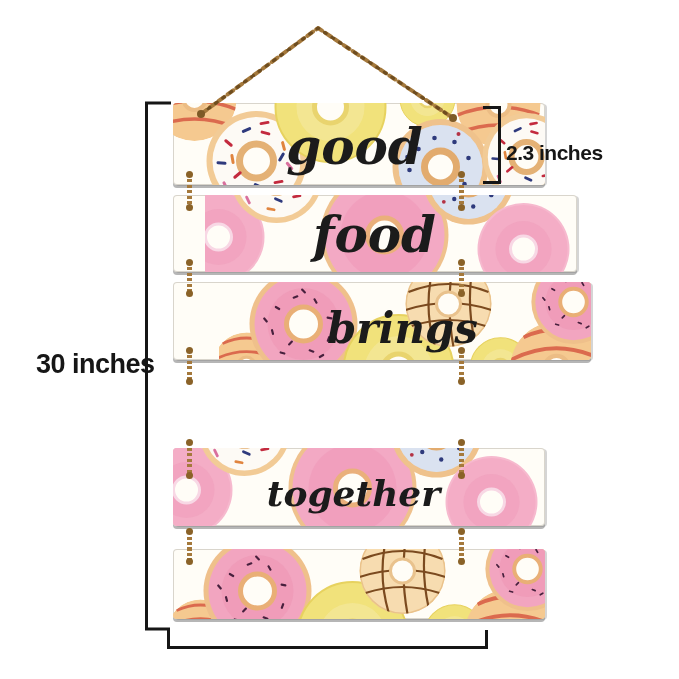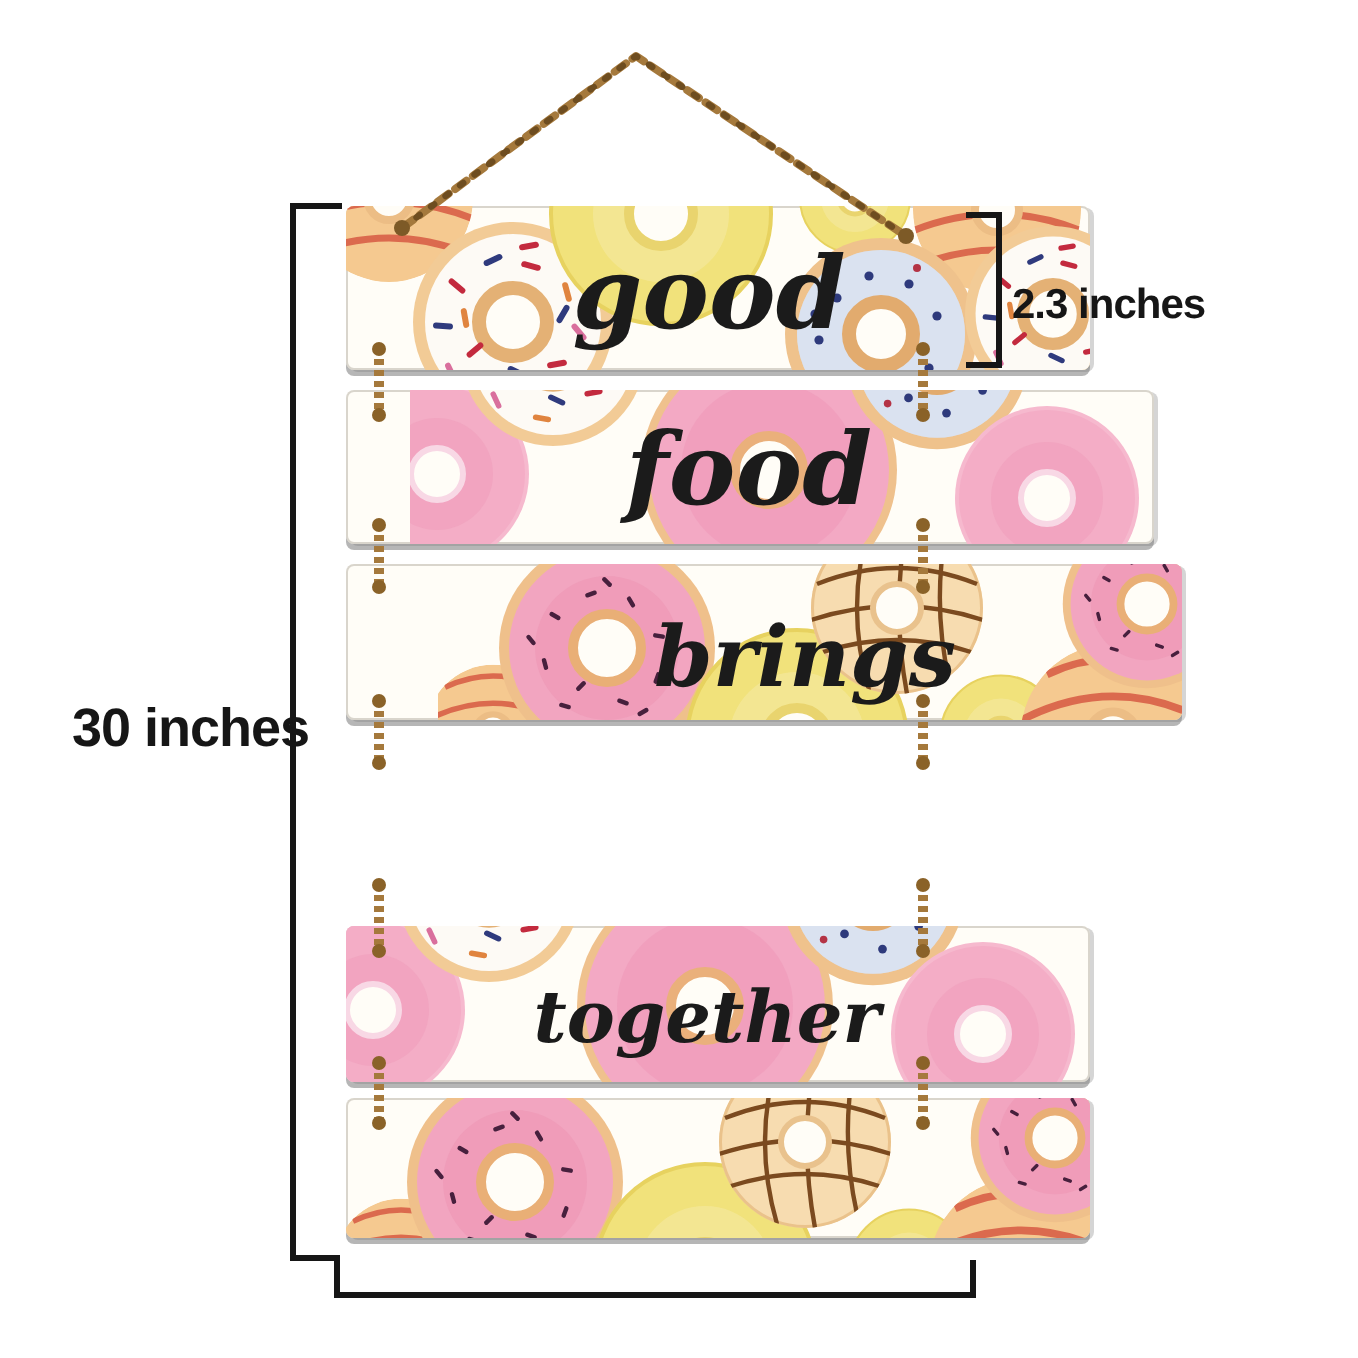--- a/index.html
+++ b/index.html
@@ -210,21 +210,21 @@
   </div>
 
   <div class="plank" style="top:282px;height:78px;padding-left:46px;">
     <svg viewBox="0 0 313 78">
       <use href="#pat-c"></use>
       <text class="word" x="154" y="61" font-size="42" text-anchor="middle">brings</text>
     </svg>
   </div>
 
 
-  <div class="plank" style="top:463px;height:78px;">
+  <div class="plank" style="top:448px;height:78px;">
     <svg viewBox="0 0 313 78">
       <use href="#pat-b"></use>
       <text class="word" x="151" y="58" font-size="36" text-anchor="middle">together</text>
     </svg>
   </div>
 
   <div class="plank" style="top:549px;height:70px;">
     <svg viewBox="0 0 313 70">
       <use href="#pat-c"></use>
       <text class="word" x="151" y="48" font-size="36" text-anchor="middle"></text>

